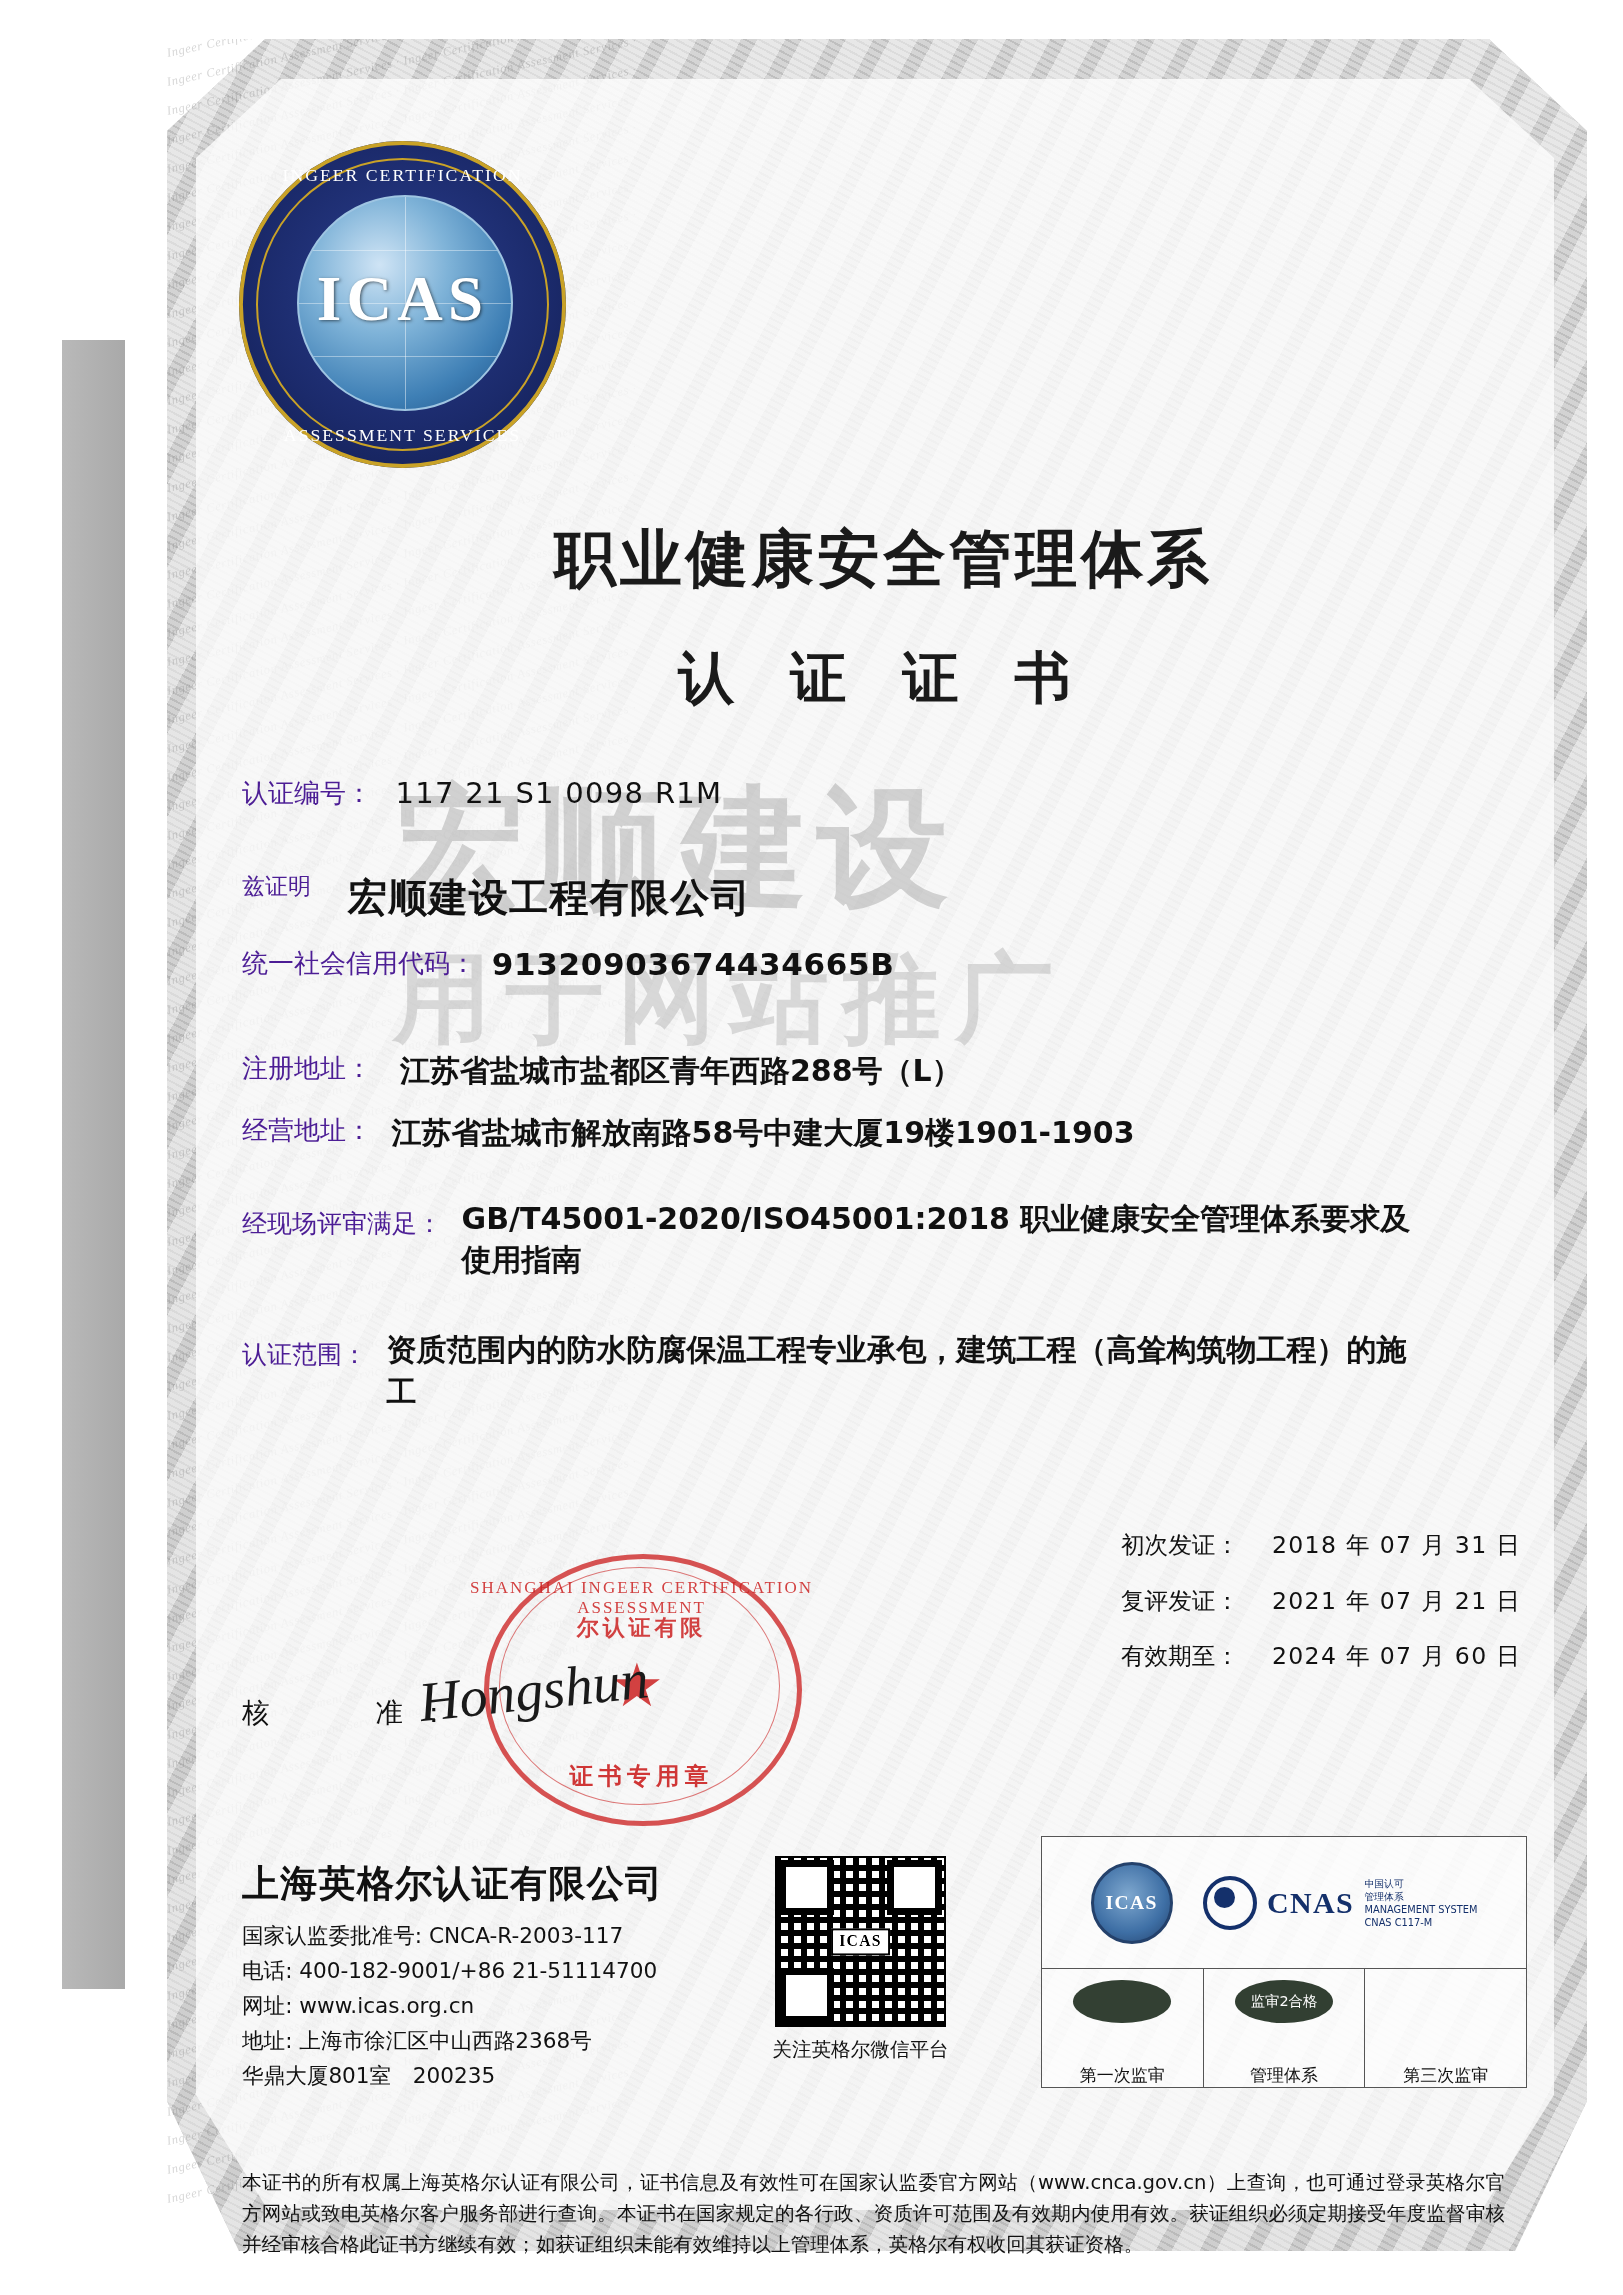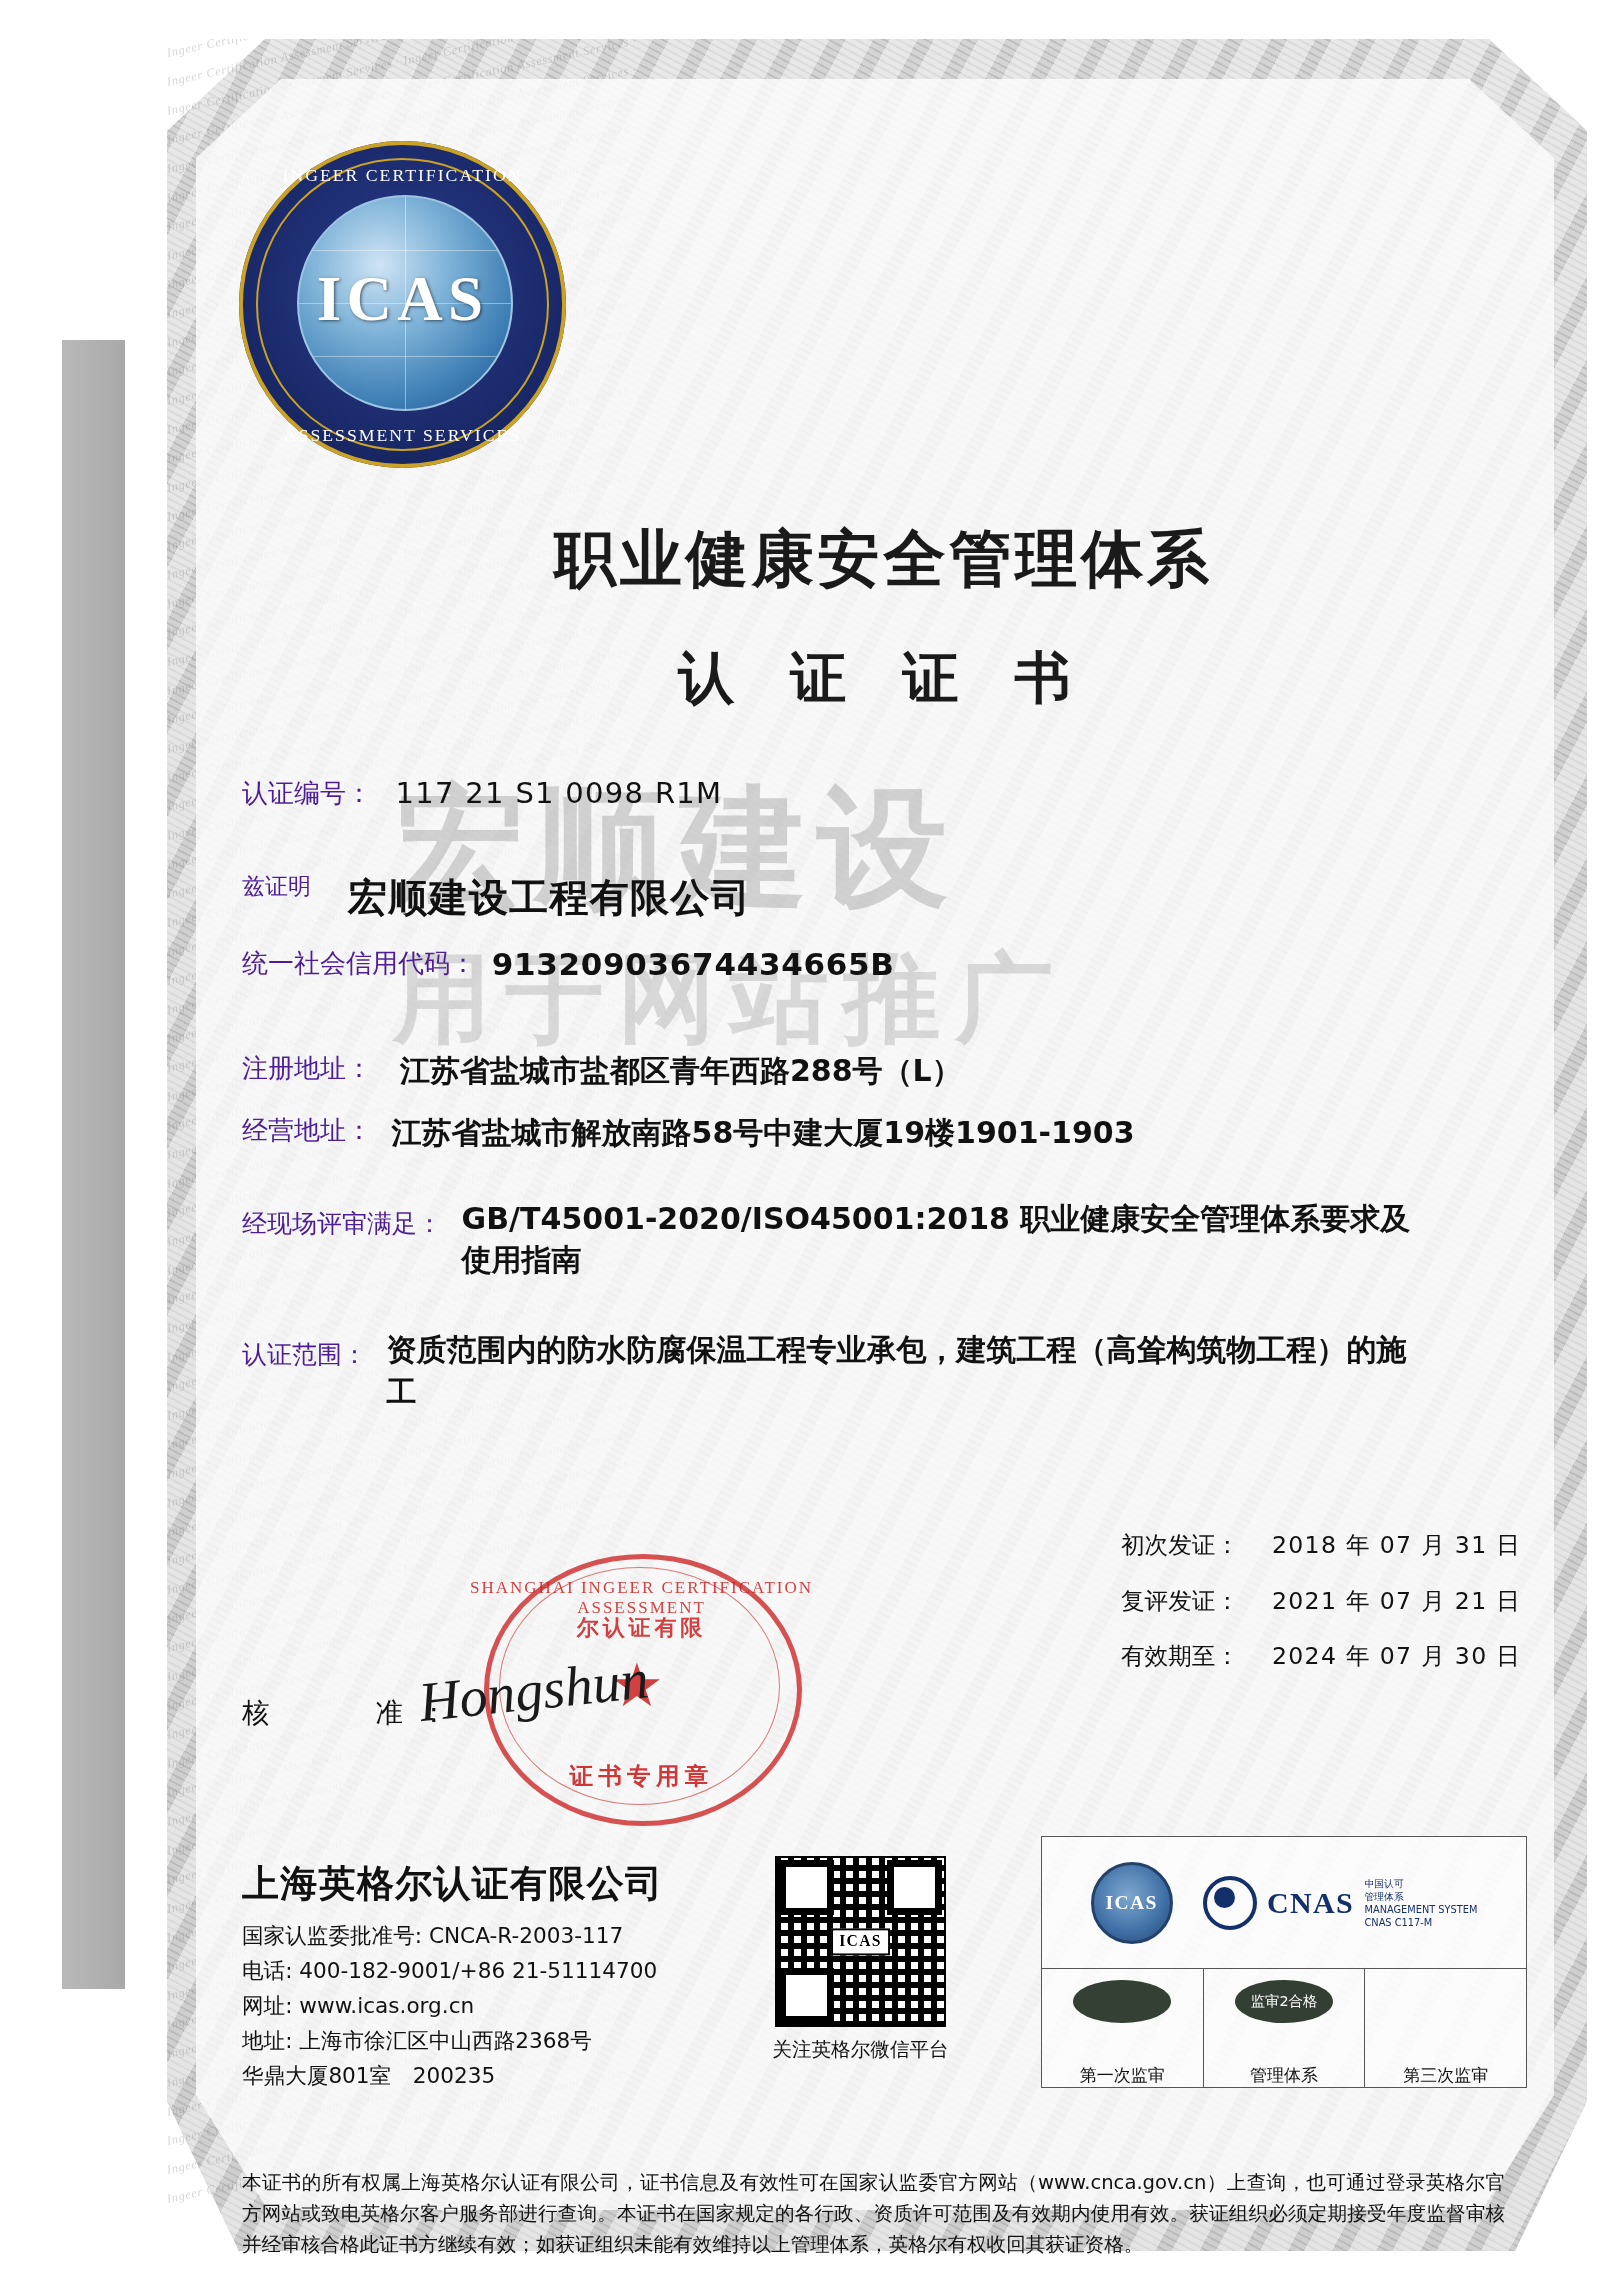--- a/index.html
+++ b/index.html
@@ -761,21 +761,21 @@
     <div class="date-row">
       <div class="dlabel">初次发证：</div>
       <div class="dval">2018 年 07 月 31 日</div>
     </div>
     <div class="date-row">
       <div class="dlabel">复评发证：</div>
       <div class="dval">2021 年 07 月 21 日</div>
     </div>
     <div class="date-row">
       <div class="dlabel">有效期至：</div>
-      <div class="dval">2024 年 07 月 30 日</div>
+      <div class="dval">2024 年 07 月 60 日</div>
     </div>
   </div>
 
   <div class="company-name">上海英格尔认证有限公司</div>
   <div class="company-lines">
     <div>国家认监委批准号: CNCA-R-2003-117</div>
     <div>电话: 400-182-9001/+86 21-51114700</div>
     <div>网址: www.icas.org.cn</div>
     <div>地址: 上海市徐汇区中山西路2368号</div>
     <div>华鼎大厦801室　200235</div>

